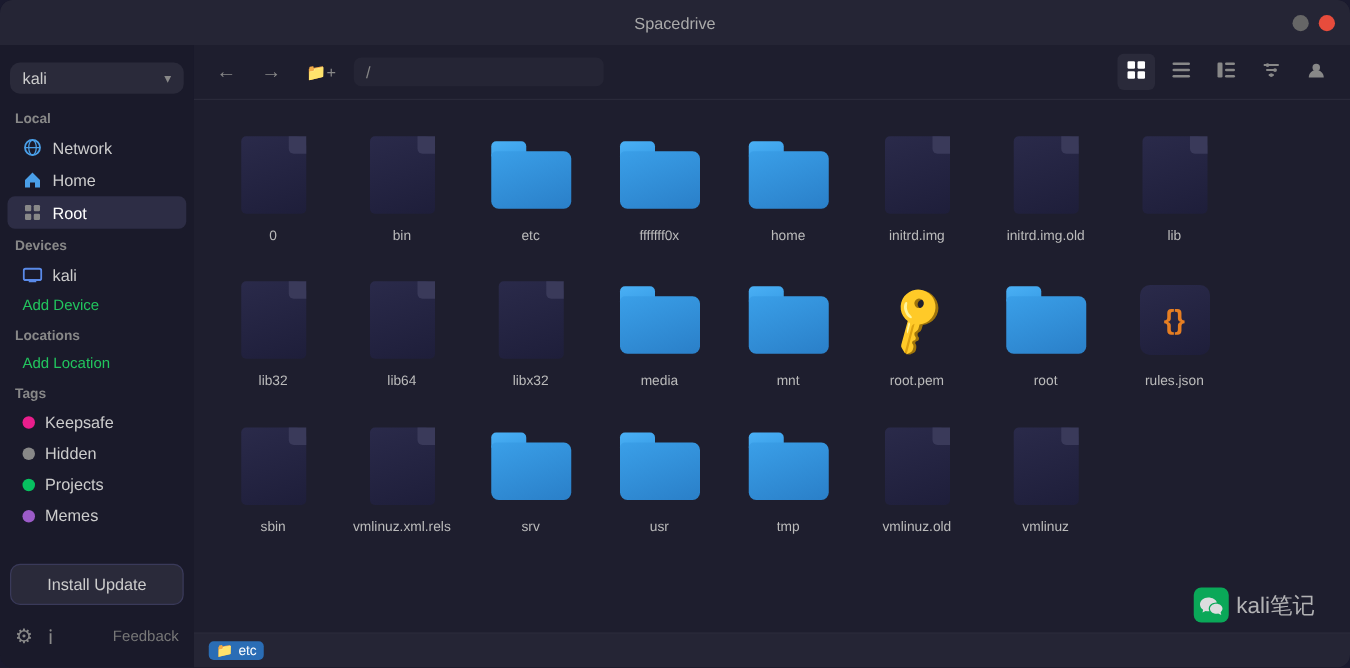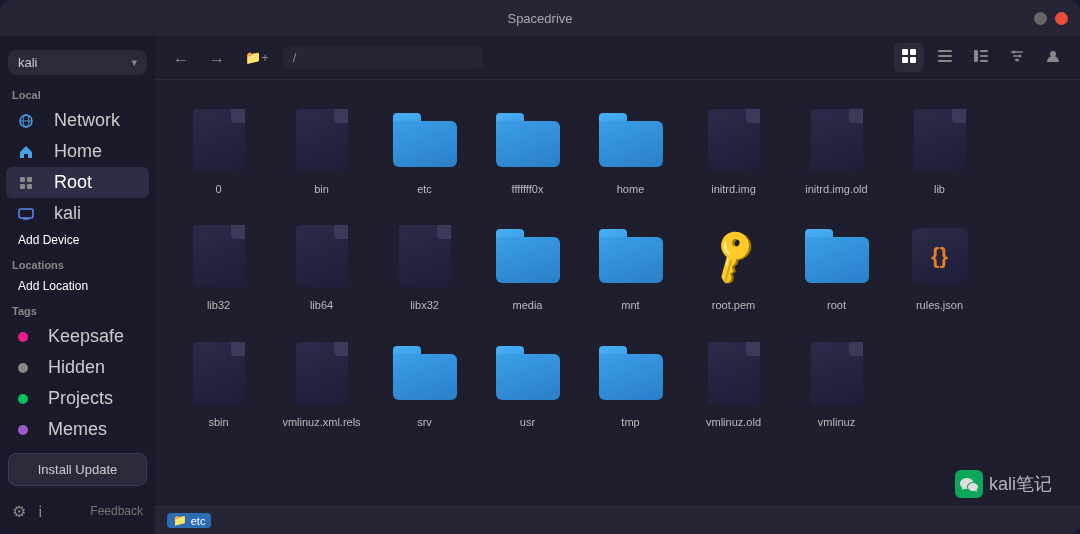--- a/index.html
+++ b/index.html
@@ -70,42 +70,42 @@
       font-size: 11px;
       font-weight: 700;
       color: #888;
       padding: 8px 12px 4px;
       text-transform: none;
     }
     .sidebar-item {
       display: flex;
       align-items: center;
       padding: 5px 12px;
-      gap: 20px;
+      gap: 8px;
       cursor: pointer;
       border-radius: 6px;
       margin: 0 6px;
-      font-size: 18px;
+      font-size: 13px;
       color: #ccc;
     }
     .sidebar-item.active {
       background: #2d2d45;
       color: #fff;
     }
     .sidebar-icon {
       width: 16px;
       height: 16px;
       display: inline-flex;
       align-items: center;
       justify-content: center;
       flex-shrink: 0;
     }
     .sidebar-action {
       font-size: 12px;
-      color: #ffffff;
+      color: #22c55e;
       padding: 4px 12px;
       margin: 0 6px;
       cursor: pointer;
     }
     .tag-dot {
       width: 10px;
       height: 10px;
       border-radius: 50%;
       flex-shrink: 0;
     }
@@ -382,20 +382,21 @@
           <svg width="16" height="16" viewBox="0 0 16 16" fill="none">
             <rect x="2" y="2" width="5" height="5" rx="1" fill="#888"></rect>
             <rect x="9" y="2" width="5" height="5" rx="1" fill="#888"></rect>
             <rect x="2" y="9" width="5" height="5" rx="1" fill="#888"></rect>
             <rect x="9" y="9" width="5" height="5" rx="1" fill="#888"></rect>
           </svg>
         </span>
         <span>Root</span>
       </div>
 
+      <div class="sidebar-section-label">Devices</div>
       <div class="sidebar-item">
         <span class="sidebar-icon">
           <svg width="16" height="16" viewBox="0 0 16 16" fill="none">
             <rect x="1" y="3" width="14" height="9" rx="1.5" stroke="#5a8ae8" stroke-width="1.5" fill="none"></rect>
             <line x1="5" y1="13" x2="11" y2="13" stroke="#5a8ae8" stroke-width="1.5"></line>
             <line x1="8" y1="12" x2="8" y2="13" stroke="#5a8ae8" stroke-width="1.5"></line>
           </svg>
         </span>
         <span>kali</span>
       </div>

